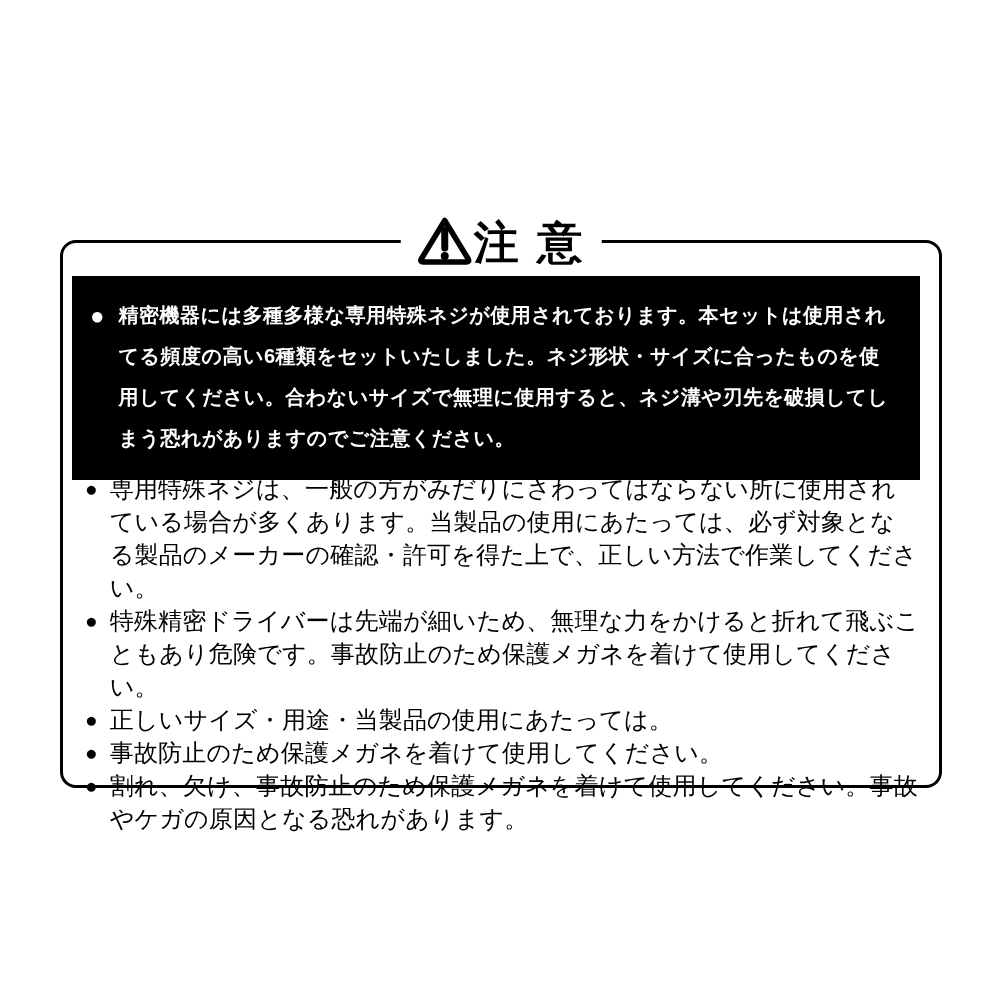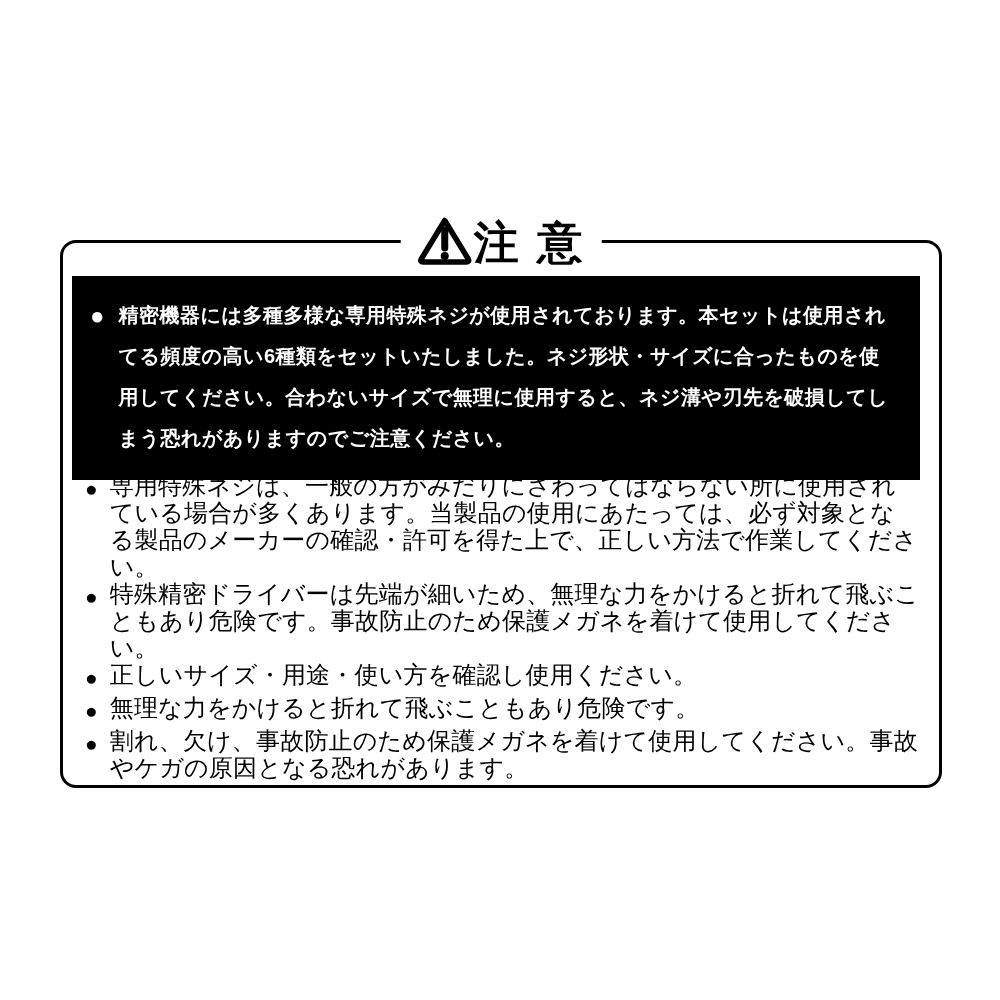--- a/index.html
+++ b/index.html
@@ -90,21 +90,21 @@
   .note-bullet {
     flex: 0 0 auto;
     font-size: 21px;
     line-height: 33px;
     color: #000000;
     margin-right: 12px;
   }
   .note-text {
     flex: 1 1 auto;
     font-size: 24px;
-    line-height: 27px;
+    line-height: 33px;
     color: #000000;
     letter-spacing: 0.2px;
   }
 </style>
 </head>
 <body>
 
 <div class="page">
   <div class="caution-box">
 
@@ -138,26 +138,26 @@
           <span class="note-text">専用特殊ネジは、一般の方がみだりにさわってはならない所に使用されている場合が多くあります。当製品の使用にあたっては、必ず対象となる製品のメーカーの確認・許可を得た上で、正しい方法で作業してください。</span>
         </div>
 
         <div class="note-item">
           <span class="note-bullet">●</span>
           <span class="note-text">特殊精密ドライバーは先端が細いため、無理な力をかけると折れて飛ぶこともあり危険です。事故防止のため保護メガネを着けて使用してください。</span>
         </div>
 
         <div class="note-item">
           <span class="note-bullet">●</span>
-          <span class="note-text">正しいサイズ・用途・使い方を確認し使用ください。</span>
+          <span class="note-text">正しいサイズ・用途・当製品の使用にあたっては。</span>
         </div>
 
         <div class="note-item">
           <span class="note-bullet">●</span>
-          <span class="note-text">無理な力をかけると折れて飛ぶこともあり危険です。</span>
+          <span class="note-text">事故防止のため保護メガネを着けて使用してください。</span>
         </div>
 
         <div class="note-item">
           <span class="note-bullet">●</span>
           <span class="note-text">割れ、欠け、事故防止のため保護メガネを着けて使用してください。事故やケガの原因となる恐れがあります。</span>
         </div>
       </div>
 
   </div>
 </div>

